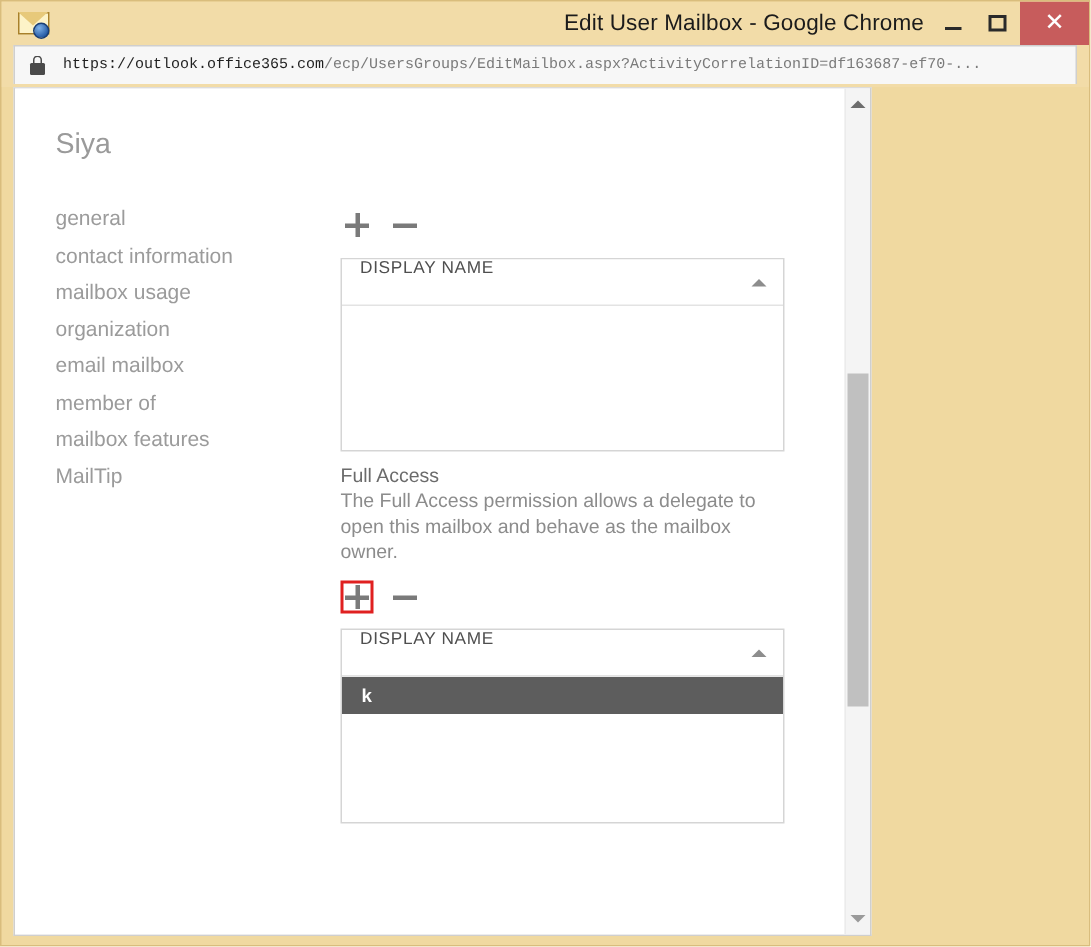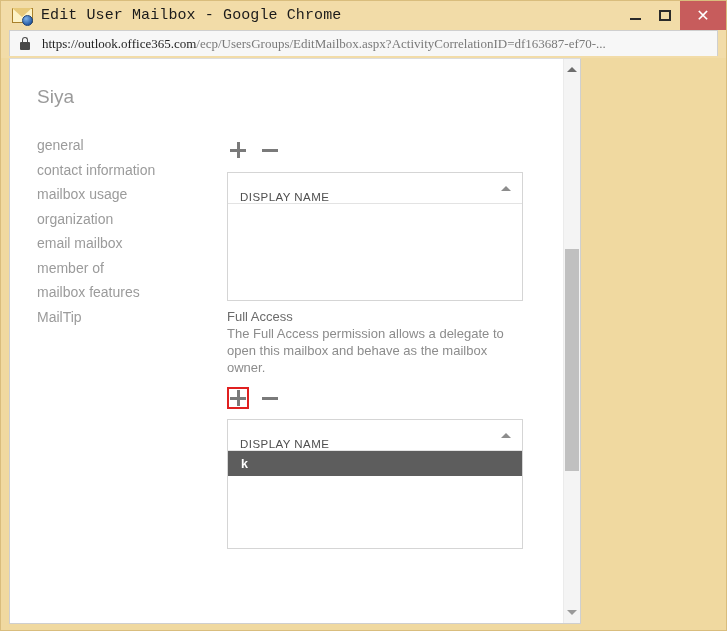--- a/index.html
+++ b/index.html
@@ -50,24 +50,24 @@
   #app-icon .globe {
     position: absolute;
     left: 12px; top: 11px;
     width: 11px; height: 11px;
     border-radius: 50%;
     background: radial-gradient(circle at 35% 30%, #7fb2e8 0%, #2a5fa8 70%, #1b3f75 100%);
     border: 1px solid #1b3f75;
   }
   #window-title {
     flex: 1;
-    text-align: left;
+    text-align: right;
     font-size: 15px;
     color: #1b1b1b;
-    font-family: Liberation Mono, monospace;
+    font-family: Liberation Sans, sans-serif;
     letter-spacing: 0.1px;
     padding-left: 40px;
     padding-right: 110px;
     white-space: nowrap;
     overflow: hidden;
   }
   #window-controls {
     position: absolute;
     right: 0; top: 0;
     height: 29px;
@@ -119,25 +119,25 @@
     background: #4a4a4a; border-radius: 1px;
   }
   #lock-icon .shackle {
     position: absolute; top: 0; left: 2px;
     width: 6px; height: 6px;
     border: 1.6px solid #4a4a4a;
     border-bottom: none;
     border-radius: 3px 3px 0 0;
   }
   #url-text {
-    font-size: 13px;
+    font-size: 10px;
     color: #7a7a7a;
     white-space: nowrap;
     overflow: hidden;
-    font-family: Liberation Serif, serif;
+    font-family: Liberation Mono, monospace;
     text-align: center;
   }
   #url-text .host { color: #1f1f1f; }
 
   
   #viewport {
     position: absolute;
     left: 8px; top: 57px;
     width: 572px; height: 566px;
     background: #ffffff;
@@ -234,21 +234,21 @@
   .table {
     width: 296px;
     border: 1px solid #d5d5d5;
     background: #ffffff;
   }
   .table-head {
     position: relative;
     height: 31px;
     border-bottom: 1px solid #e3e3e3;
     display: flex;
-    align-items: flex-end;
+    align-items: flex-start;
     padding-left: 12px;
     background: #ffffff;
     cursor: pointer;
   }
   .table-head .col-label {
     font-size: 11.5px;
     color: #4f4f4f;
     letter-spacing: 0.45px;
     font-family: "Liberation Sans", sans-serif;
   }

